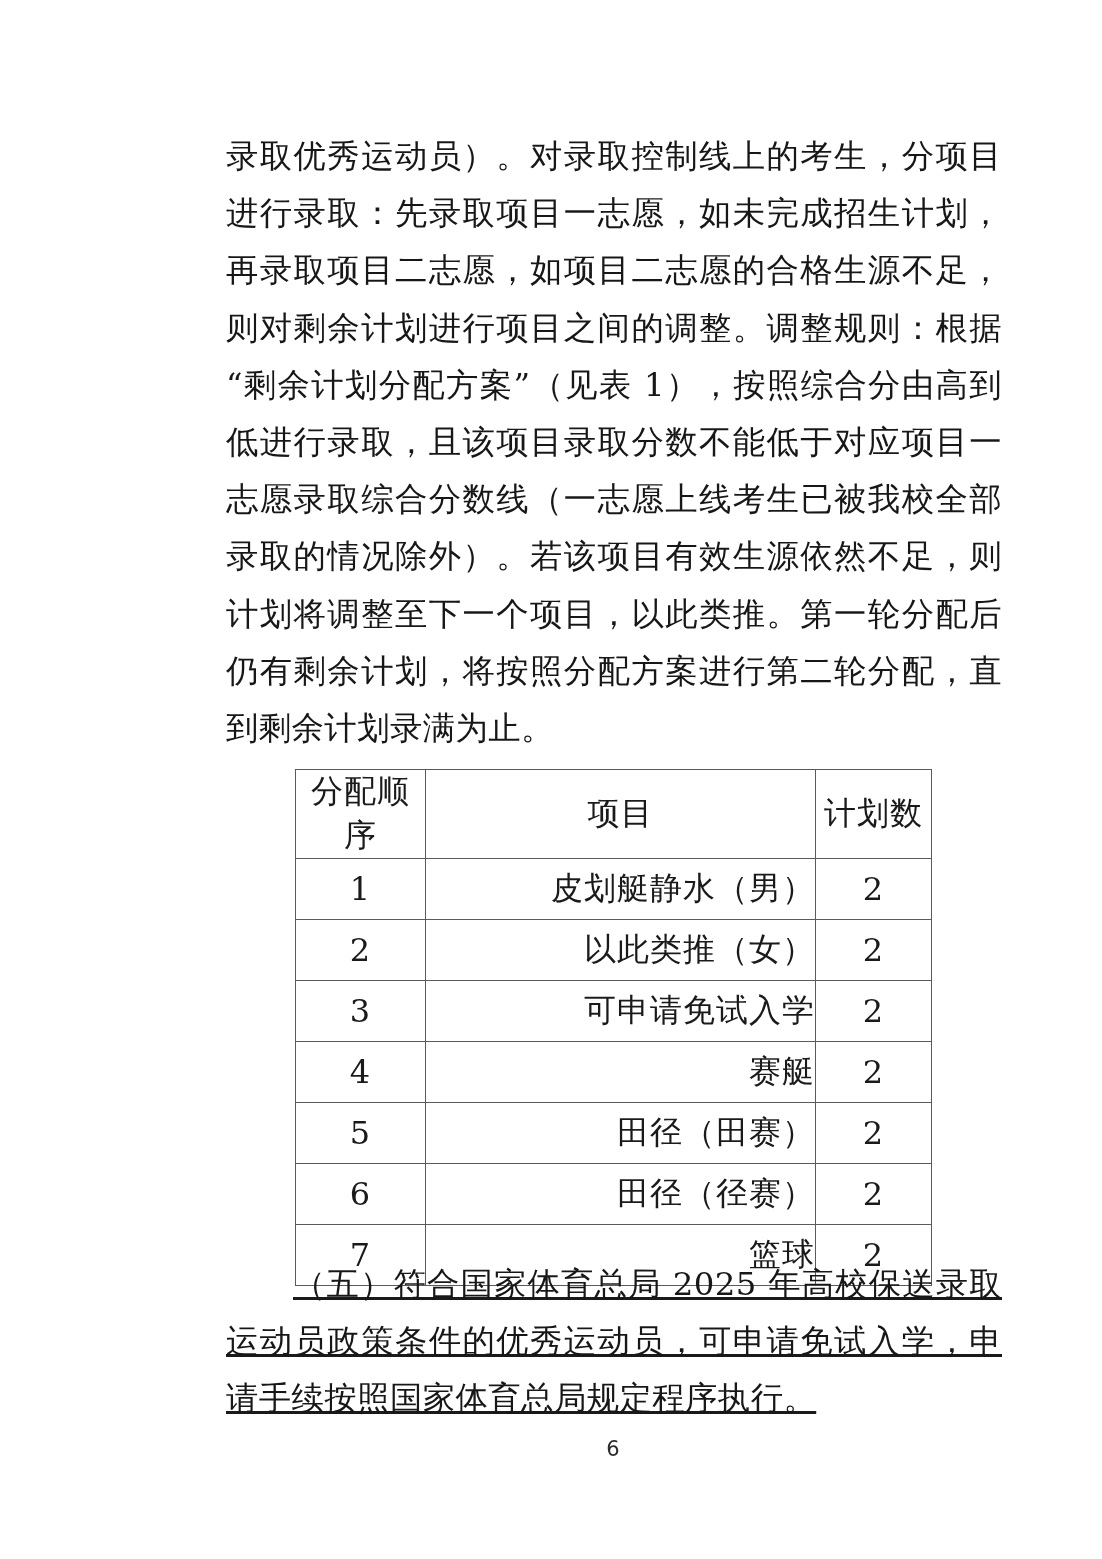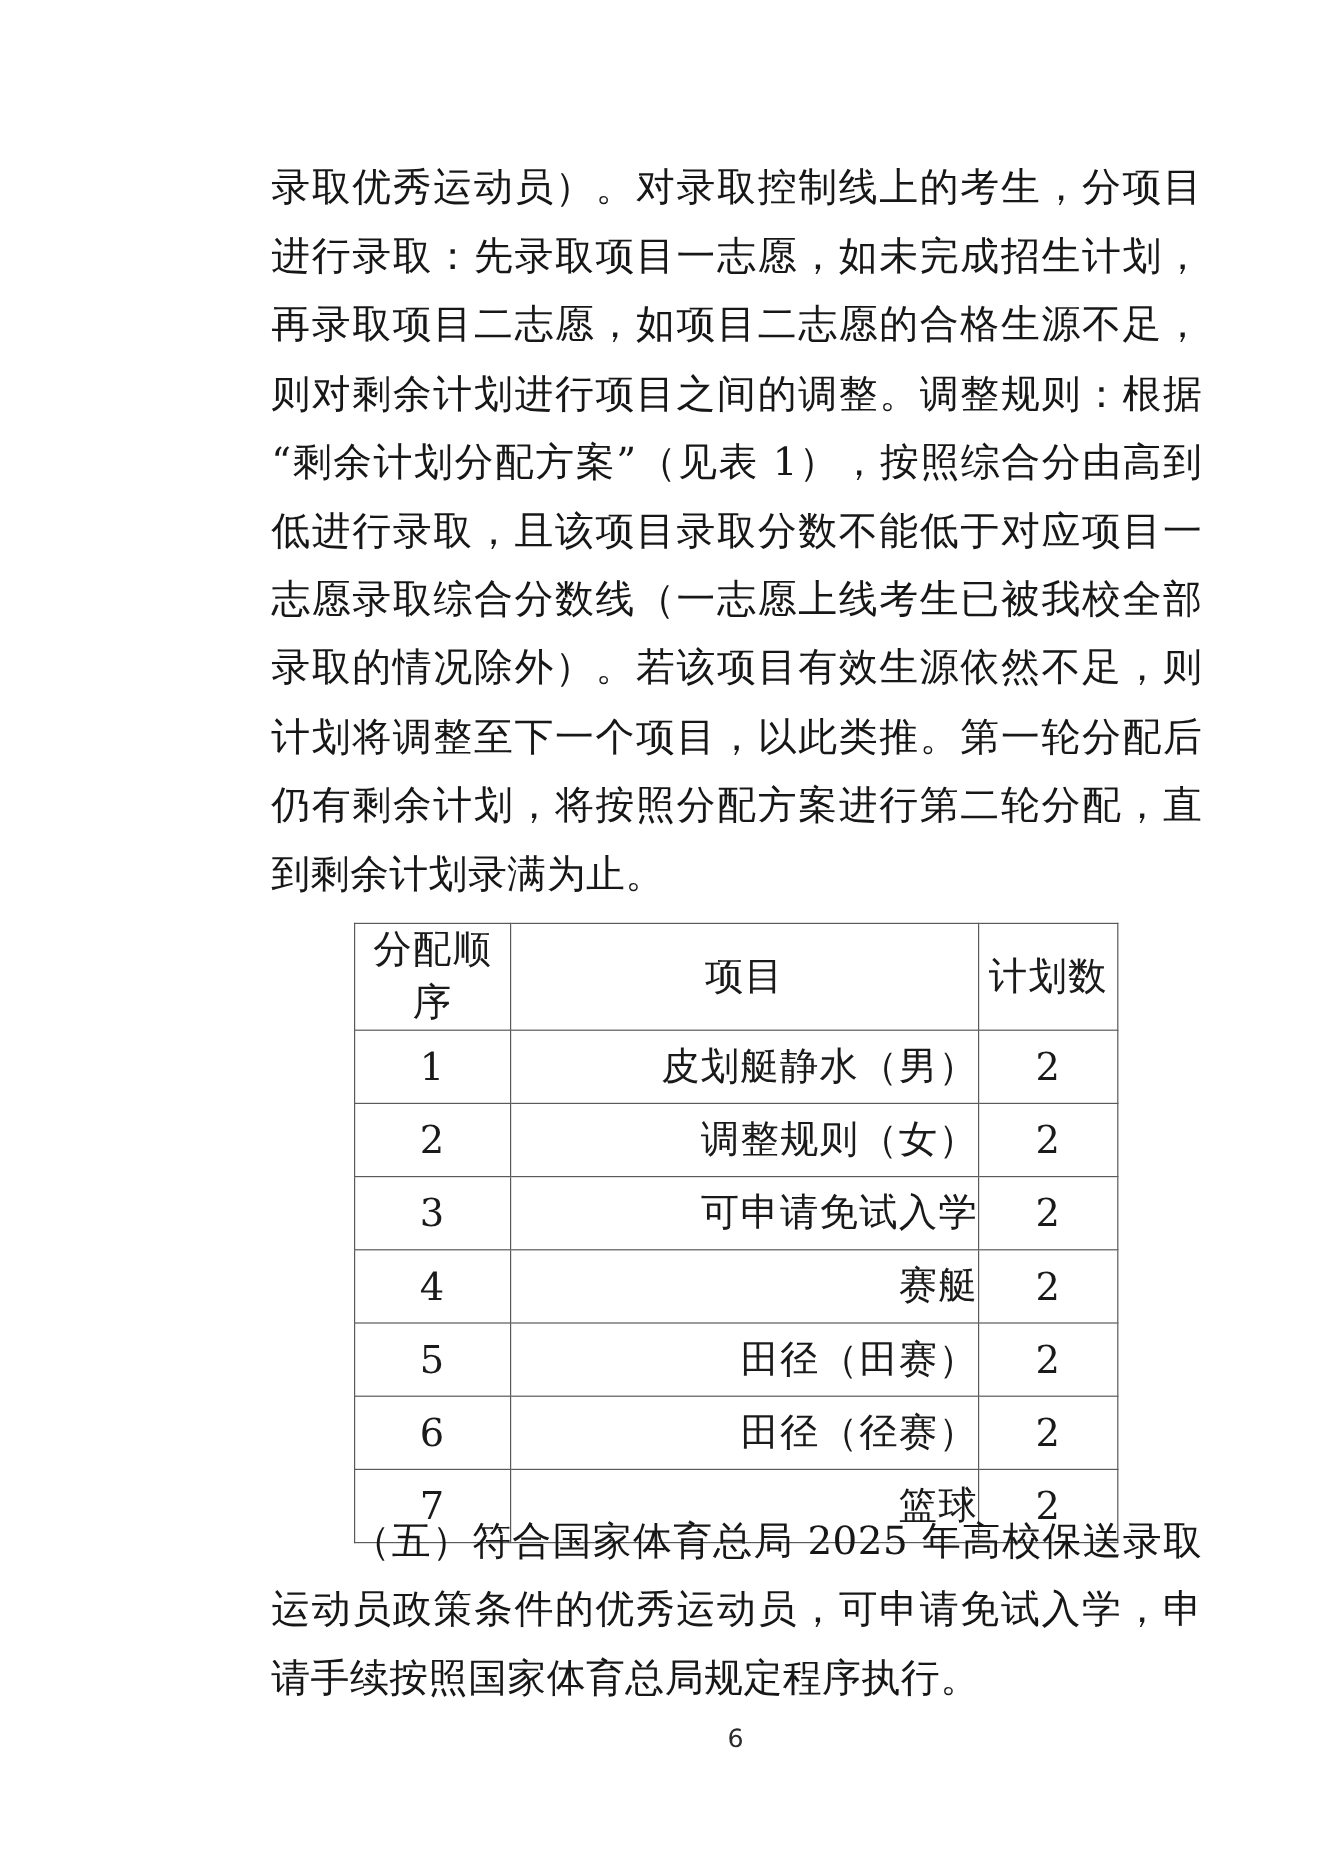--- a/index.html
+++ b/index.html
@@ -128,21 +128,21 @@
         </tr>
       </thead>
       <tbody>
         <tr>
           <td class="order-cell">1</td>
           <td class="event-cell">皮划艇静水（男）</td>
           <td class="count-cell">2</td>
         </tr>
         <tr>
           <td class="order-cell">2</td>
-          <td class="event-cell">调整规则（女）</td>
+          <td class="event-cell">以此类推（女）</td>
           <td class="count-cell">2</td>
         </tr>
         <tr>
           <td class="order-cell">3</td>
           <td class="event-cell">可申请免试入学</td>
           <td class="count-cell">2</td>
         </tr>
         <tr>
           <td class="order-cell">4</td>
           <td class="event-cell">赛艇</td>
@@ -160,19 +160,19 @@
         </tr>
         <tr>
           <td class="order-cell">7</td>
           <td class="event-cell">篮球</td>
           <td class="count-cell">2</td>
         </tr>
       </tbody>
     </table>
   </div>
 
-  <div class="body-block" style="top:1256px;">
+  <div class="body-block" style="top:1256px;text-decoration:underline;">
     <p class="para indent2">（五）符合国家体育总局 2025 年高校保送录取运动员政策条件的优秀运动员，可申请免试入学，申请手续按照国家体育总局规定程序执行。</p>
   </div>
 
   <div class="page-number">6</div>
 
 </div>
 
 </body></html>

